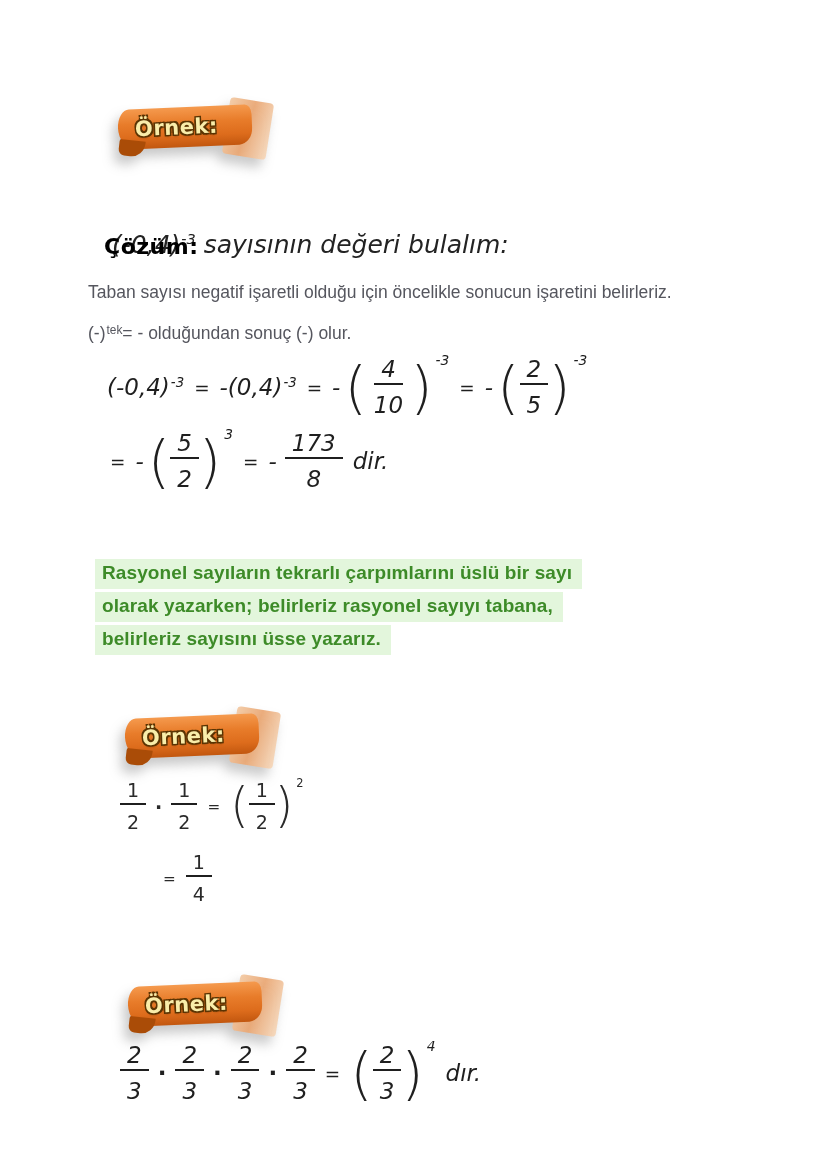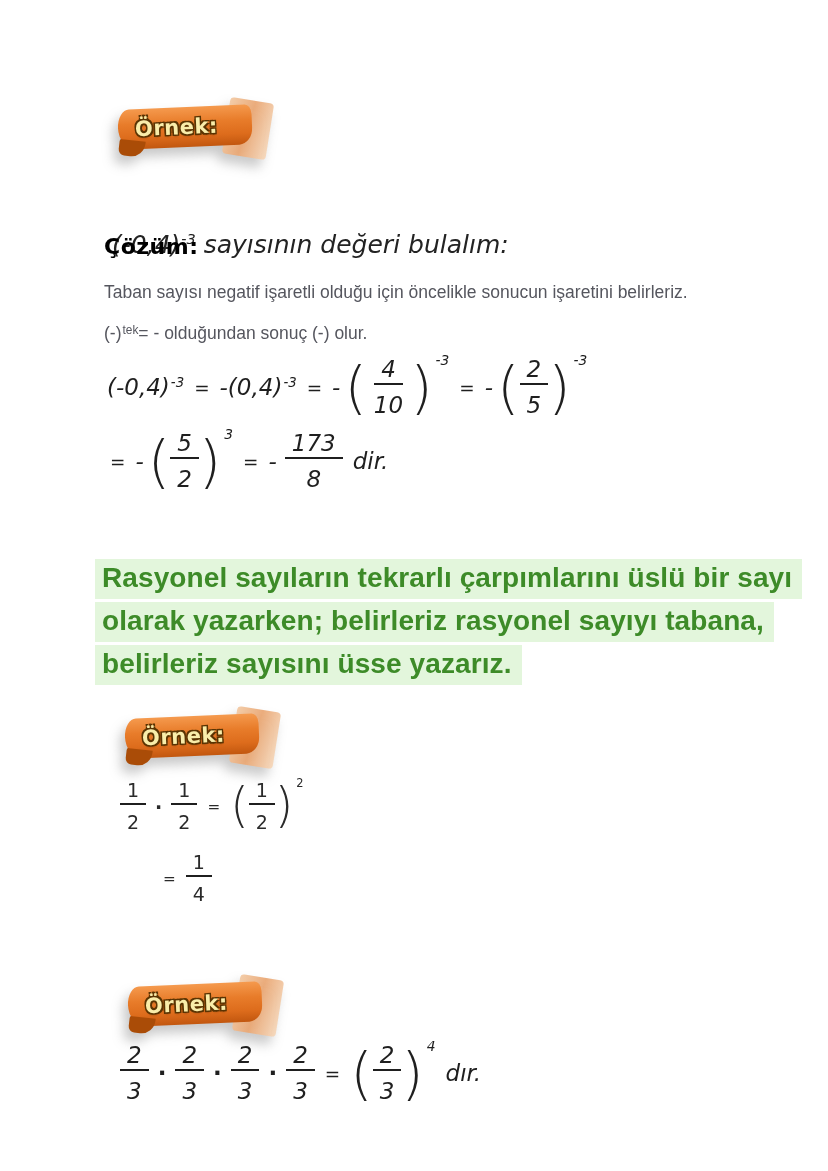--- a/index.html
+++ b/index.html
@@ -38,21 +38,21 @@
   .problem {
     position:absolute; left:112px; top:186px; font-size:25px; color:#232323;
     font-family:"DejaVu Sans", sans-serif; font-style:italic;margin-top:44px;
   }
   .sup { font-size:0.58em; position:relative; top:-0.65em; margin-left:1px; }
 
   .solution-label {
     position:absolute; left:104px; top:234px; font-size:22px; font-weight:bold;
     color:#000000; font-family:"DejaVu Sans", sans-serif; letter-spacing:0.5px;
   }
-  .para { position:absolute; left:104px; font-size:17.5px; color:#55565e; }
+  .para { position:absolute; left:88px; font-size:17.5px; color:#55565e; }
   .para-1 { top:282px; }
   .para-2 { top:323px; }
   .para .sup { font-size:0.68em; top:-0.45em; }
 
   
   .mrow {
     position:absolute; display:flex; align-items:center; color:#1f1f1f;
     font-family:"DejaVu Sans", sans-serif;
   }
   .hw { font-style:italic; }
@@ -74,21 +74,21 @@
   .ex2-line1 .frac .num { border-bottom-width:2px; }
   .ex2-line2 { left:163px; top:852px; font-size:19px; color:#2a2a2a; }
   .ex2-line2 .frac .num { border-bottom-width:2px; }
 
   .ex3-line { left:120px; top:1042px; font-size:23px; }
 
   
   .note { position:absolute; left:95px; top:559px; }
   .note-line {
     display:table; background:#e3f6dc; color:#3d8b28;
-    font-size:28px; font-weight:bold; padding:3px 10px 5px 7px; margin-bottom:3px;
+    font-size:19px; font-weight:bold; padding:3px 10px 5px 7px; margin-bottom:3px;
     letter-spacing:0.1px;
   }
 </style>
 </head>
 <body>
 
 <div class="page">
 
   <div class="banner" style="left:118px; top:101px;">
     <div class="tape"></div>

